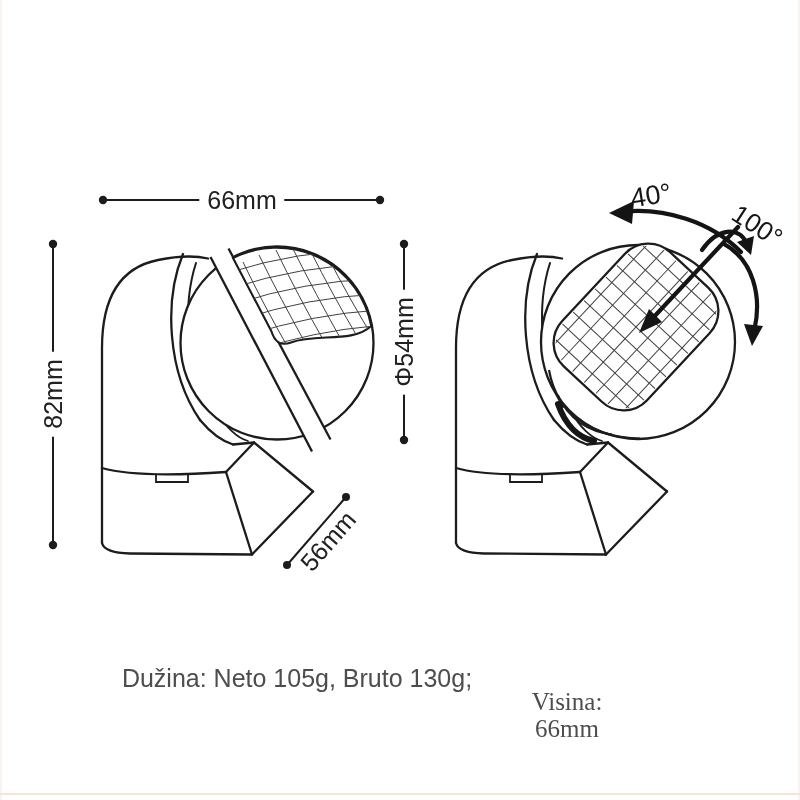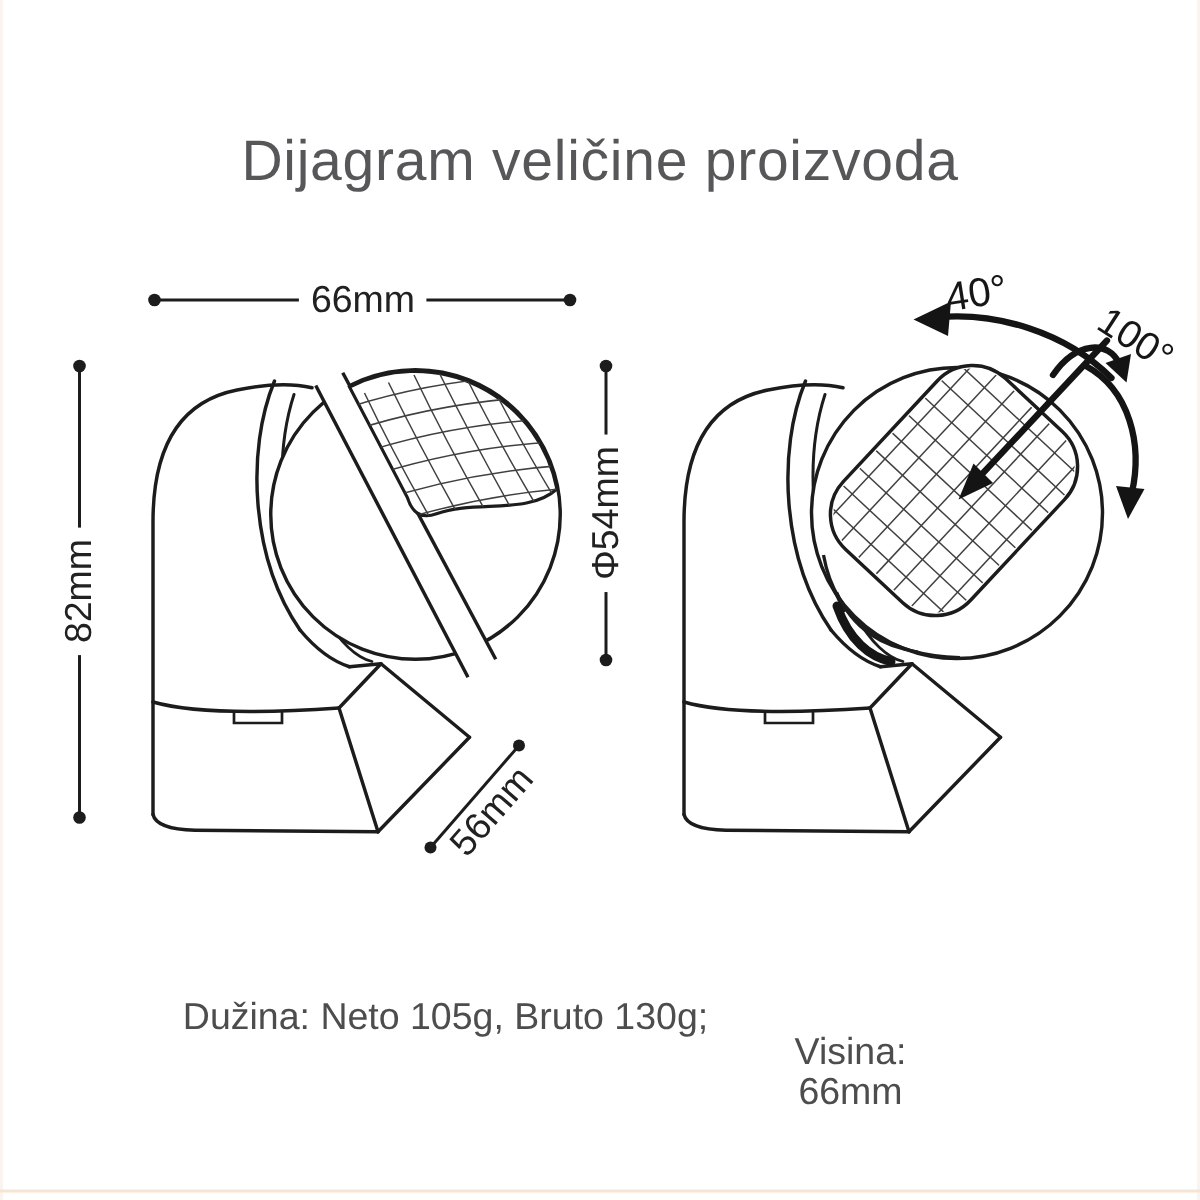--- a/index.html
+++ b/index.html
@@ -28,32 +28,31 @@
     color:#161616;font-size:27px;white-space:nowrap;background:transparent;
   }
   .angle-label.a40{transform:translate(-50%,-50%) rotate(-9deg);}
   .angle-label.a100{transform:translate(-50%,-50%) rotate(33deg);font-size:26px;}
   .specs{
     position:absolute;left:97px;top:664px;width:400px;text-align:center;
     color:#4d4d4d;font-size:25px;line-height:28.5px;
   }
   .visina{
     position:absolute;left:487px;top:688px;width:160px;text-align:center;
-    color:#4d4d4d;font-size:25px;line-height:27px;
+    color:#4d4d4d;font-size:25px;line-height:27px;font-family:Liberation Serif, serif;
   }
   .bottom-rule{
     position:absolute;left:0;top:793px;width:800px;height:2px;background:#f6e5d2;
   }
 </style>
 </head>
 <body>
 
 <div class="page">
 
-  <h1 class="title">Dijagram veličine proizvoda</h1>
 
   <svg class="diagram-svg" width="800" height="800" viewBox="0 0 800 800">
     <defs>
       <g id="bodyBase" fill="none" stroke="#1c1c1c" stroke-width="2.3" stroke-linecap="round">
 
         <path d="M 102 543 L 102 348 C 102 300 118 268 158 260 C 175 256.5 193 255 208 258.5"></path>
 
         <path d="M 102 543 C 103.5 549.5 112 553 130 553.5 L 252 554.5"></path>
 
         <path d="M 102 468 C 128 475.5 175 475.5 226 472"></path>

